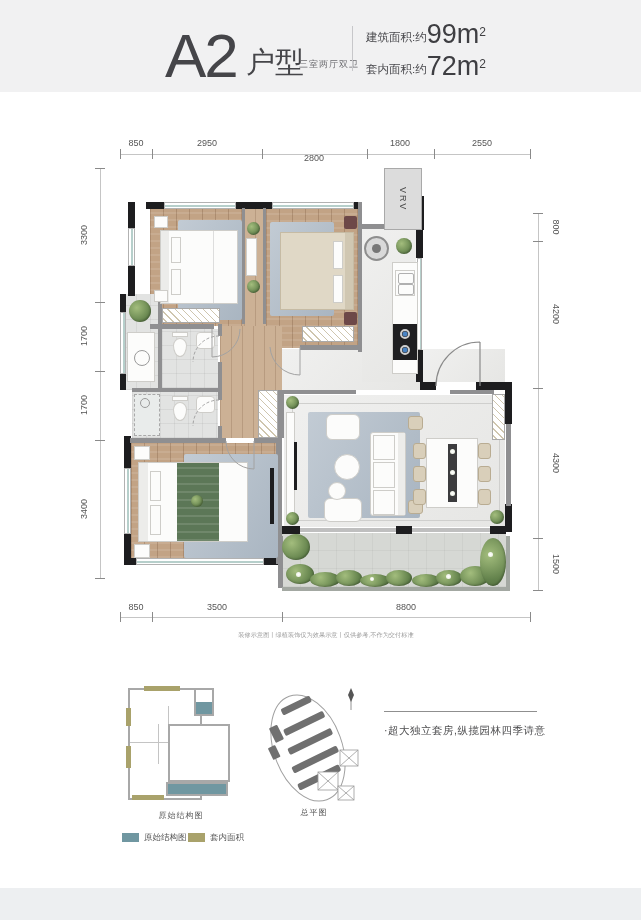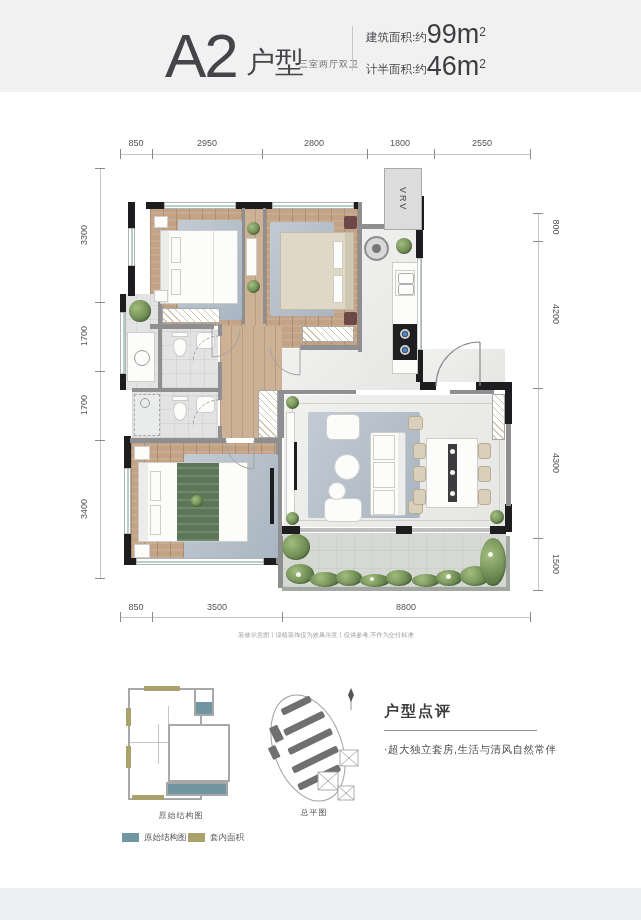--- a/index.html
+++ b/index.html
@@ -64,31 +64,31 @@
   <span class="a t-big" style="left:165px;top:13px;margin-top:12px;">A2</span>
   <span class="a t-suffix" style="left:246px;top:43px;">户型</span>
   <span class="a t-sub" style="left:299px;top:58px;">三室两厅双卫</span>
   <i class="a hdr-div" style="left:352px;top:26px;"></i>
   <div class="a area-row" style="left:366px;top:21px;">
     <span class="area-label">建筑面积:约</span>
       <span class="area-value">99m</span>
       <span class="area-sup">2</span>
   </div>
   <div class="a area-row" style="left:366px;top:53px;">
-    <span class="area-label">计半面积:约</span>
-      <span class="area-value">46m</span>
+    <span class="area-label">套内面积:约</span>
+      <span class="area-value">72m</span>
       <span class="area-sup">2</span>
   </div>
 </div>
 
 <div>
 
   <span class="a dim" style="left:116px;top:138px;width:40px;">850</span>
   <span class="a dim" style="left:187px;top:138px;width:40px;">2950</span>
-  <span class="a dim" style="left:294px;top:138px;width:40px;">2800</span>
+  <span class="a dim" style="left:294px;top:153px;width:40px;">2800</span>
   <span class="a dim" style="left:380px;top:138px;width:40px;">1800</span>
   <span class="a dim" style="left:462px;top:138px;width:40px;">2550</span>
   <i class="a dline" style="left:120px;top:154px;width:410px;height:1px;"></i>
   <i class="a tick" style="left:120px;top:149px;width:1px;height:10px;box-shadow:32px 0 #8a8a8a,142px 0 #8a8a8a,247px 0 #8a8a8a,314px 0 #8a8a8a,410px 0 #8a8a8a;"></i>
 
   <span class="a dim rot-l" style="left:70px;top:230px;width:28px;">3300</span>
   <span class="a dim rot-l" style="left:70px;top:331px;width:28px;">1700</span>
   <span class="a dim rot-l" style="left:70px;top:400px;width:28px;">1700</span>
   <span class="a dim rot-l" style="left:70px;top:504px;width:28px;">3400</span>
   <i class="a dline" style="left:100px;top:168px;width:1px;height:410px;"></i>
@@ -353,16 +353,15 @@
     <path d="M82 100 L98 114 M98 100 L82 114"></path>
   </g>
   <g>
     <line x1="95" y1="24" x2="95" y2="4" stroke="#777" stroke-width="0.8"></line>
     <polygon points="95,2 98,9 95,16 92,9" fill="#555"></polygon>
   </g>
 </svg>
 <div class="a mini-label" style="left:256px;top:807px;width:116px;">总平图</div>
 
 <div class="a" style="left:384px;top:702px;width:176px;">
-  <div class="rev-title">户型点评</div>
   <div class="rev-div" style="width:153px;margin:9px 0 12px 0;"></div>
-  <div class="rev-li">·超大独立套房,生活与清风自然常伴</div>
+  <div class="rev-li">·超大独立套房,纵揽园林四季诗意</div>
 </div>
 
 </body></html>

